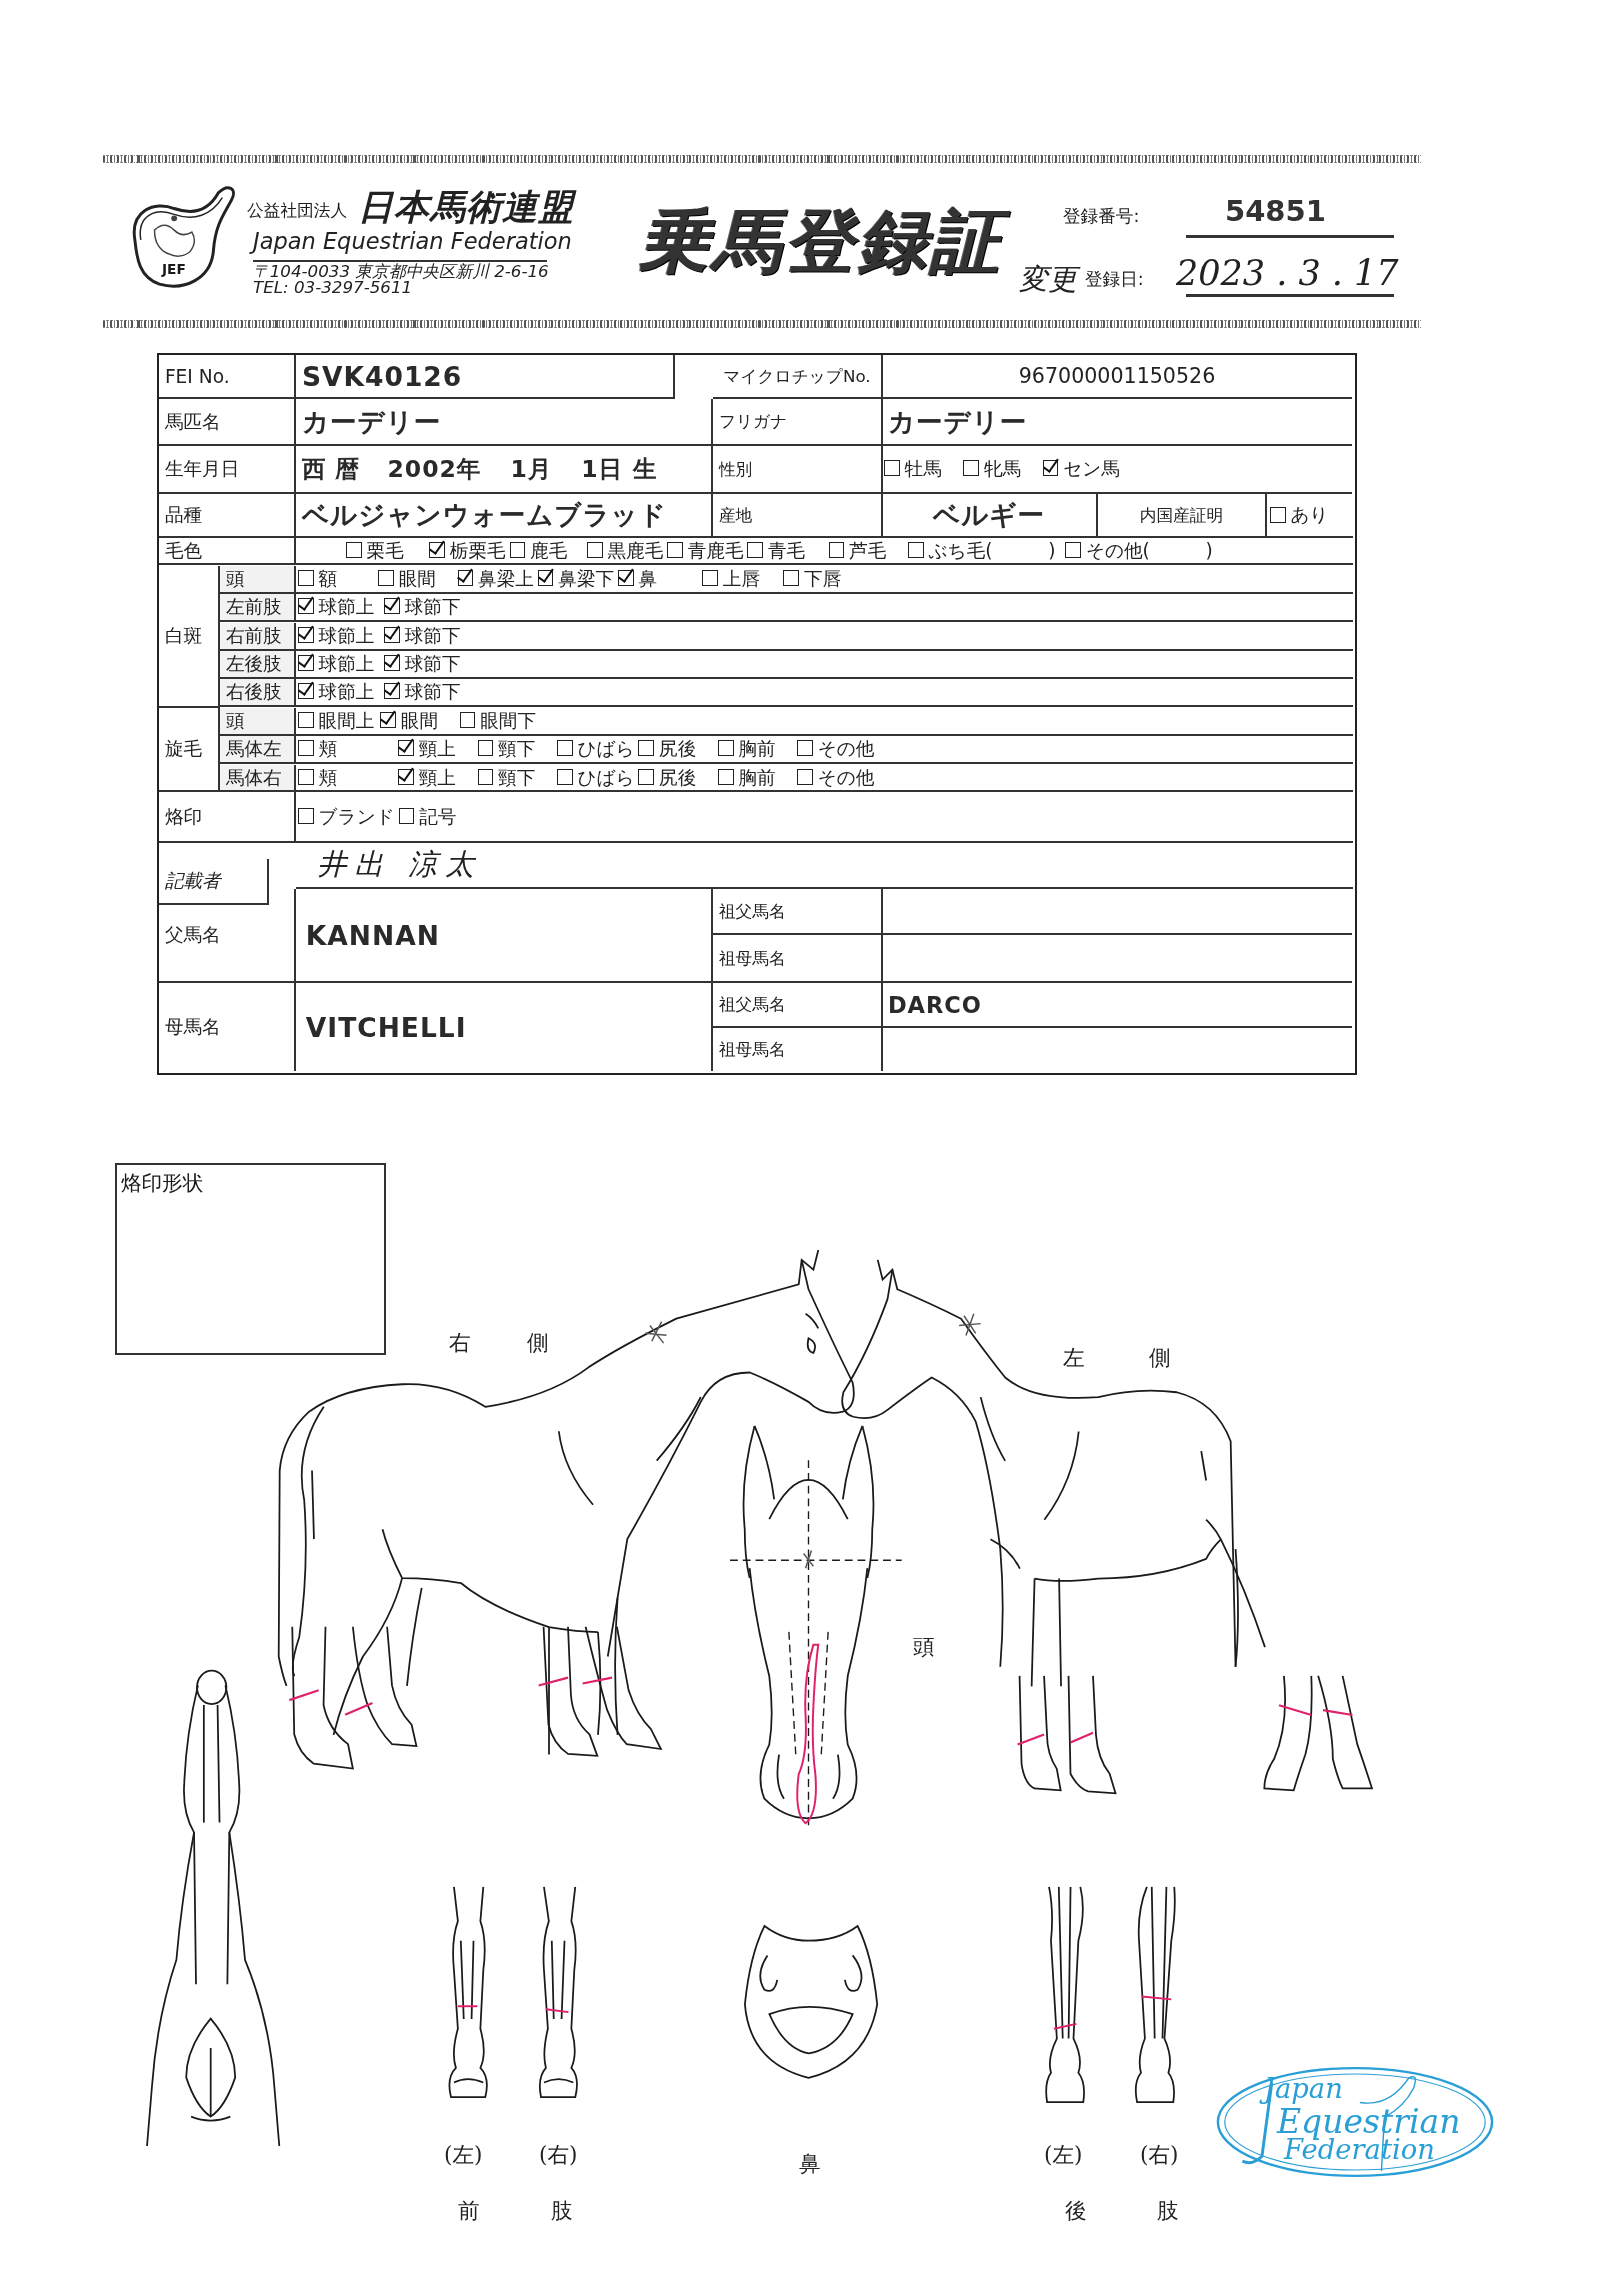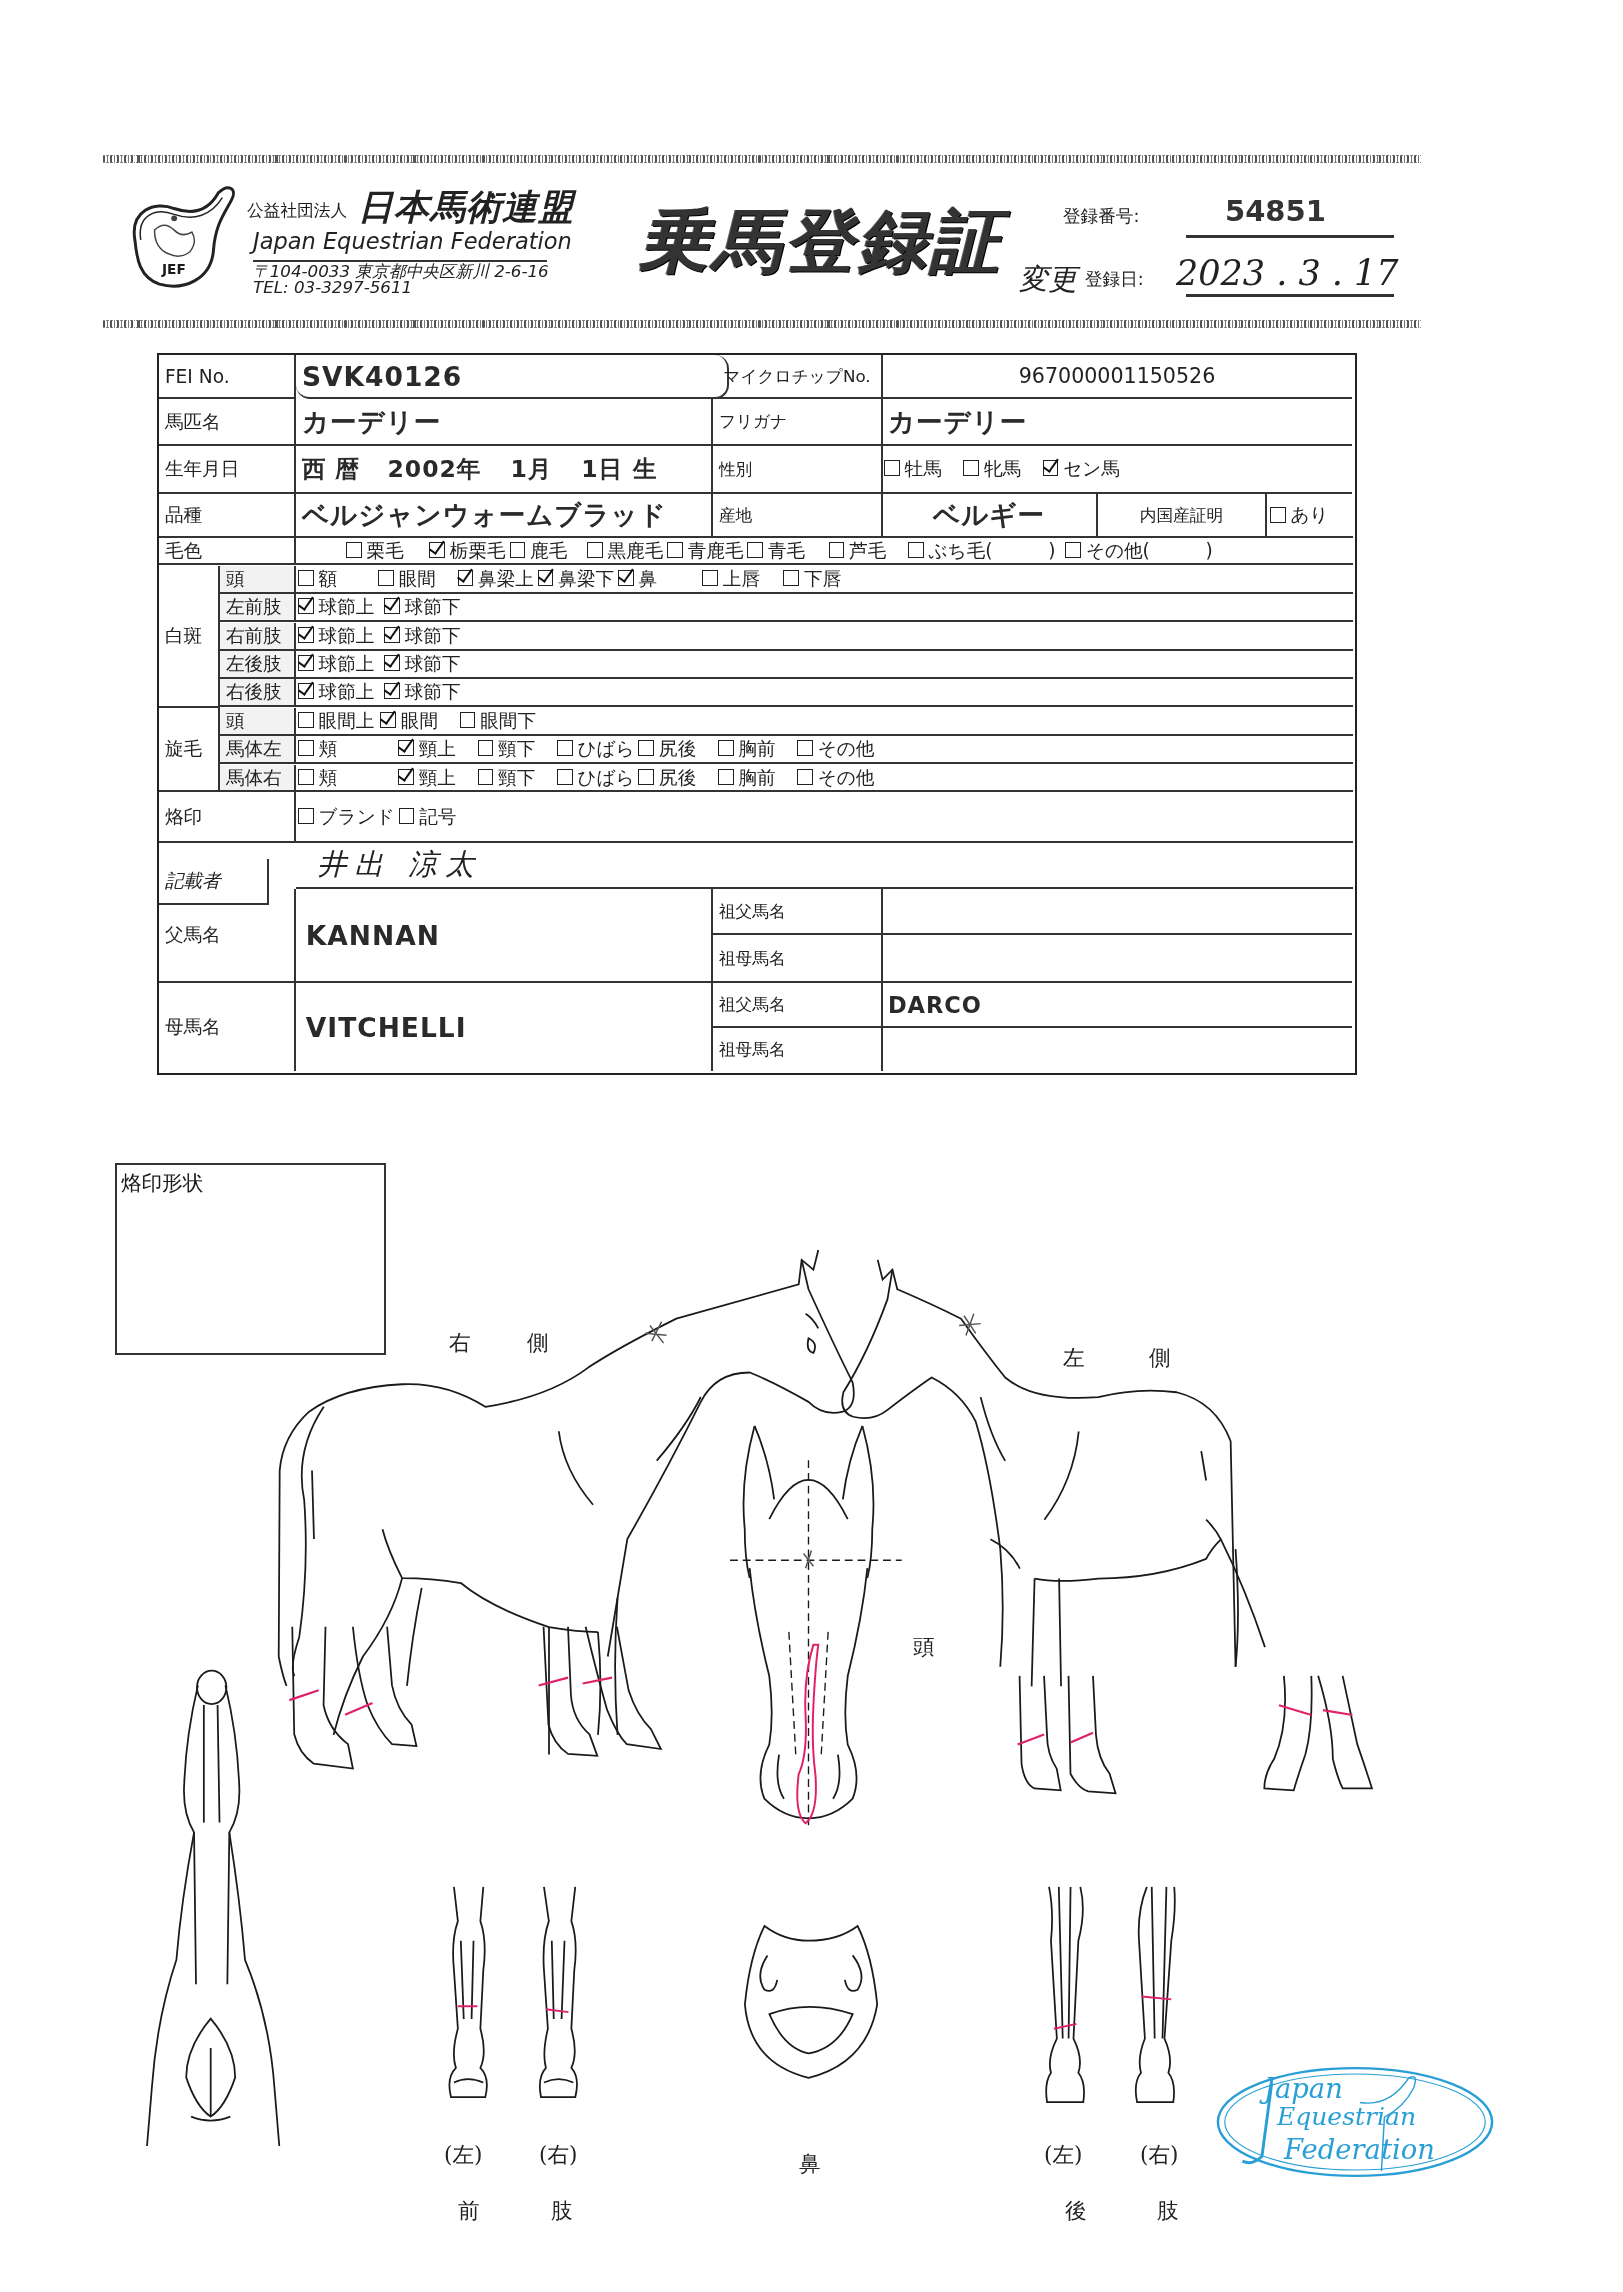--- a/index.html
+++ b/index.html
@@ -69,21 +69,21 @@
 <div class="uline" style="left:1186px;top:235px;width:208px;"></div>
 
 <div class="abs hand" style="left:1019px;top:260px;font-size:29px;">変更</div>
 <div class="abs hdr-label" style="left:1085px;top:267px;">登録日:</div>
 <div class="abs hand" style="left:1176px;top:253px;font-size:35px;">2023 . 3 . 17</div>
 <div class="uline" style="left:1186px;top:294px;width:208px;"></div>
 
 <div class="tbl">
 
   <div class="cell lblsm" style="left:0;top:0;width:137px;height:44px;font-size:18.6px;">FEI No.</div>
-  <div class="cell val-big" style="left:137px;top:0;width:433px;height:44px;border-radius:14px;">SVK40126</div>
+  <div class="cell val-big" style="left:137px;top:0;width:379px;height:44px;">SVK40126</div>
   <div class="cell lblsm" style="left:554px;top:0;width:170px;height:44px;justify-content:center;padding:0;">マイクロチップNo.</div>
   <div class="cell val-mid" style="left:723px;top:0;width:470px;height:44px;justify-content:center;padding:0;border-right:none;">967000001150526</div>
 
   <div class="cell lbl" style="left:0;top:44px;width:137px;height:47px;">馬匹名</div>
   <div class="cell val-big" style="left:137px;top:44px;width:417px;height:47px;">カーデリー</div>
   <div class="cell lblsm" style="left:554px;top:44px;width:170px;height:47px;">フリガナ</div>
   <div class="cell val-big" style="left:723px;top:44px;width:470px;height:47px;border-right:none;">カーデリー</div>
 
   <div class="cell lbl" style="left:0;top:91px;width:137px;height:48px;">生年月日</div>
   <div class="cell val-big" style="left:137px;top:91px;width:417px;height:48px;font-size:23.5px;">
@@ -379,16 +379,16 @@
 <div class="abs diag-label" style="left:1157px;top:2196px;">肢</div>
 
 <div class="abs" style="left:1213px;top:2063px;width:284px;height:118px;">
   <svg width="284" height="118" viewBox="0 0 290 120">
     <ellipse cx="145" cy="60" rx="140" ry="55" fill="none" stroke="#2a9fd6" stroke-width="2.5"></ellipse>
     <ellipse cx="145" cy="60" rx="133" ry="49" fill="none" stroke="#2a9fd6" stroke-width="1.2"></ellipse>
     <path d="M60 20 L50 95 Q40 105 30 100" fill="none" stroke="#2a9fd6" stroke-width="3"></path>
     <path d="M150 40 Q180 45 200 15 Q210 10 205 25 Q195 45 175 55 L172 110" fill="none" stroke="#2a9fd6" stroke-width="1.5"></path>
   </svg>
   <span class="abs" style="left:51px;top:9.8px;font-family:'DejaVu Serif',serif;font-style:italic;font-size:27.4px;color:#2a9fd6;">Japan</span>
-  <span class="abs" style="left:64px;top:39px;font-family:'DejaVu Serif',serif;font-style:italic;font-size:25px;color:#2a9fd6;">Equestrian</span>
+  <span class="abs" style="left:64px;top:39px;font-family:'DejaVu Serif',serif;font-style:italic;font-size:33px;color:#2a9fd6;">Equestrian</span>
   <span class="abs" style="left:71px;top:71px;font-family:'DejaVu Serif',serif;font-style:italic;font-size:27.4px;color:#2a9fd6;">Federation</span>
 </div>
 
 
 </body></html>

